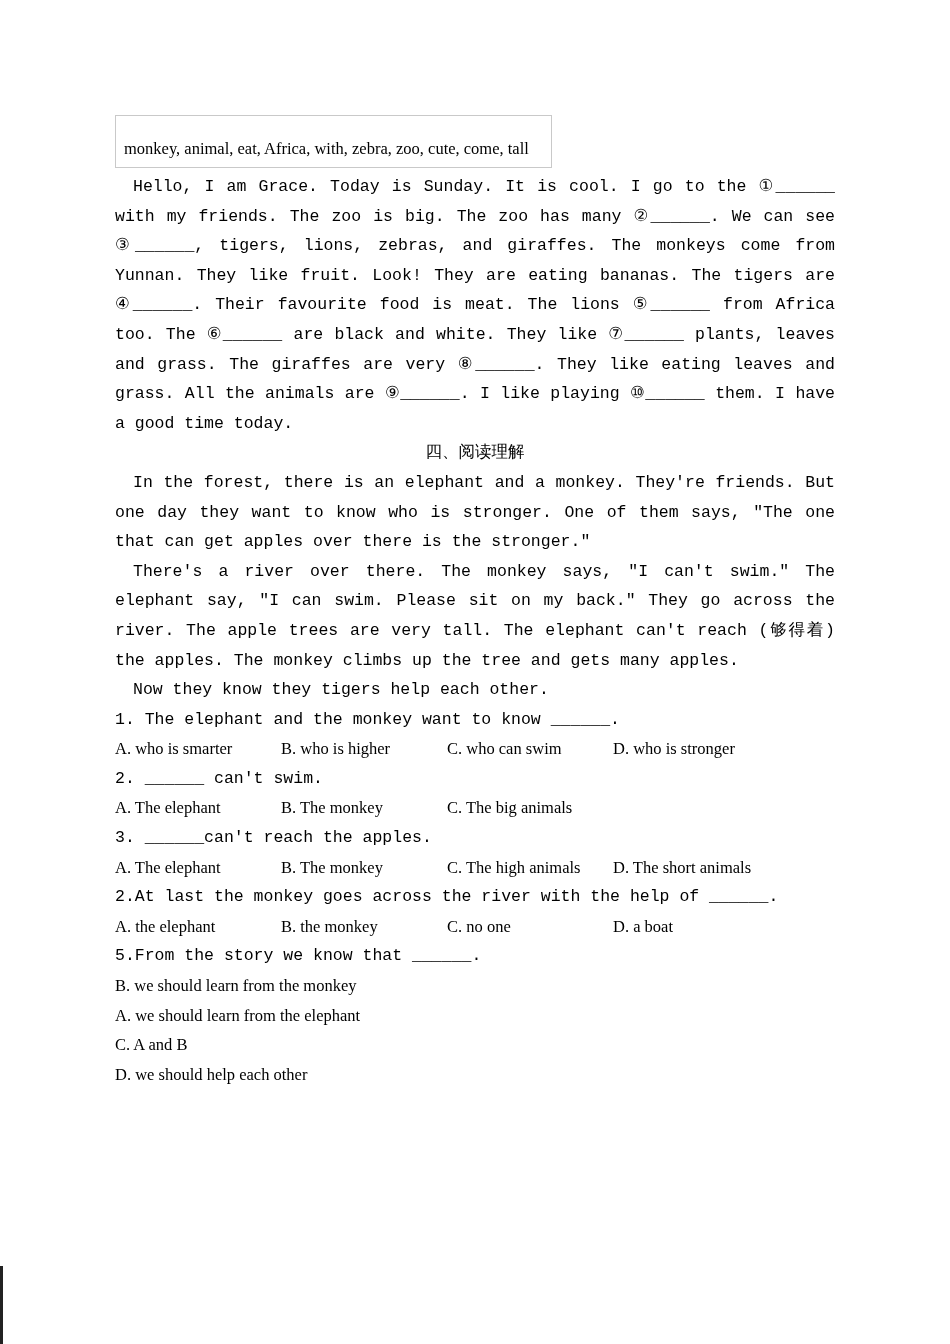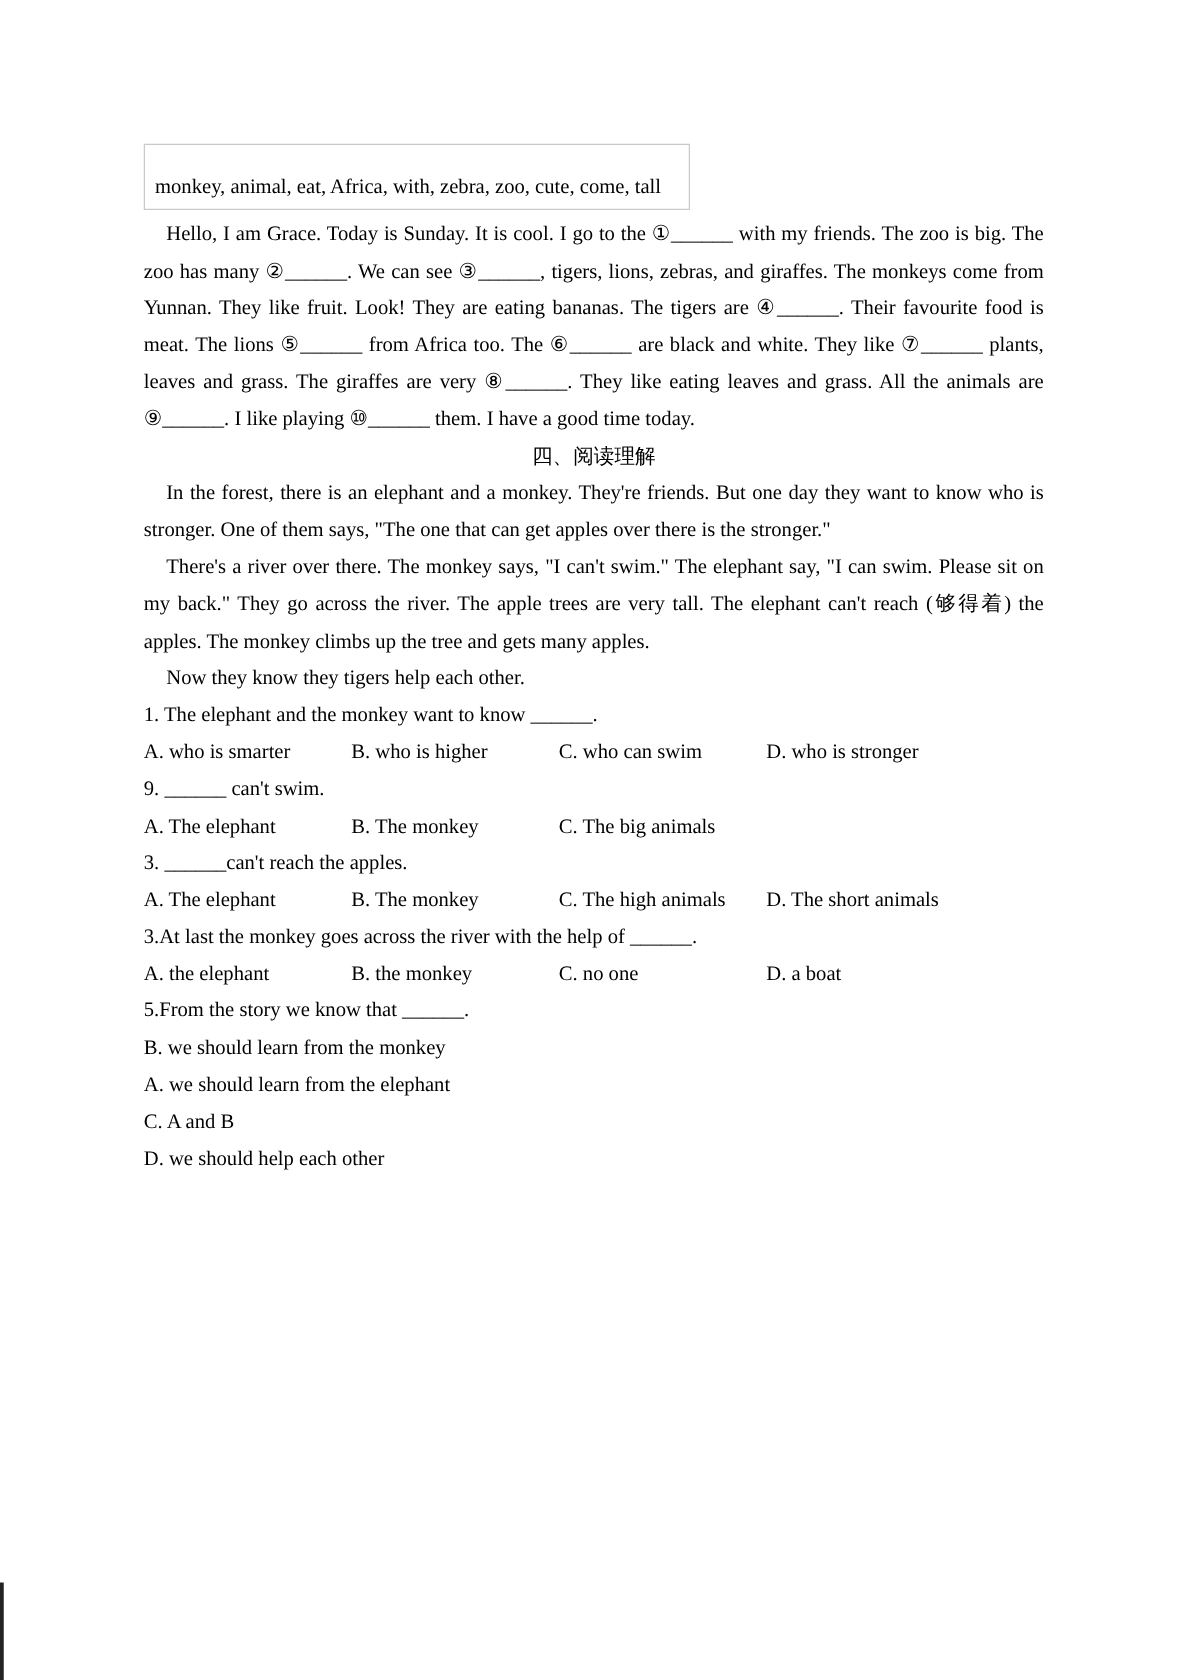--- a/index.html
+++ b/index.html
@@ -30,20 +30,21 @@
     border: 1px solid #c9c9c9;
     padding: 18px 8px 0 8px;
     margin-bottom: 4px;
   }
   .word-bank-box .word-bank-text {
     font-size: 16.5px;
     line-height: 22px;
   }
   p {
     margin: 0;
+    font-family: Liberation Mono, monospace;
   }
   .para {
     text-align: justify;
     text-indent: 18px;
   }
   .section-heading {
     text-align: center;
     text-indent: 0;
   }
   .stem {
@@ -88,40 +89,40 @@
     <p class="stem">1. The elephant and the monkey want to know ______.</p>
     <div class="options-row">
       <span class="opt">A. who is smarter</span>
       <span class="opt">B. who is higher</span>
       <span class="opt">C. who can swim</span>
       <span class="opt">D. who is stronger</span>
     </div>
   </div>
 
   <div class="question">
-    <p class="stem">9. ______ can't swim.</p>
+    <p class="stem">2. ______ can't swim.</p>
     <div class="options-row">
       <span class="opt">A. The elephant</span>
       <span class="opt">B. The monkey</span>
       <span class="opt">C. The big animals</span>
     </div>
   </div>
 
   <div class="question">
     <p class="stem">3. ______can't reach the apples.</p>
     <div class="options-row">
       <span class="opt">A. The elephant</span>
       <span class="opt">B. The monkey</span>
       <span class="opt">C. The high animals</span>
       <span class="opt">D. The short animals</span>
     </div>
   </div>
 
   <div class="question">
-    <p class="stem">3.At last the monkey goes across the river with the help of ______.</p>
+    <p class="stem">2.At last the monkey goes across the river with the help of ______.</p>
     <div class="options-row">
       <span class="opt">A. the elephant</span>
       <span class="opt">B. the monkey</span>
       <span class="opt">C. no one</span>
       <span class="opt">D. a boat</span>
     </div>
   </div>
 
   <div class="question">
     <p class="stem">5.From the story we know that ______.</p>

